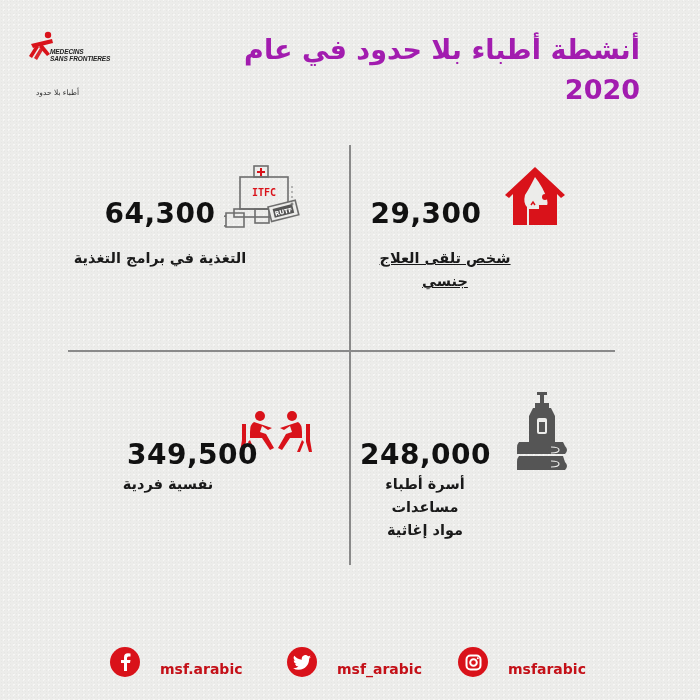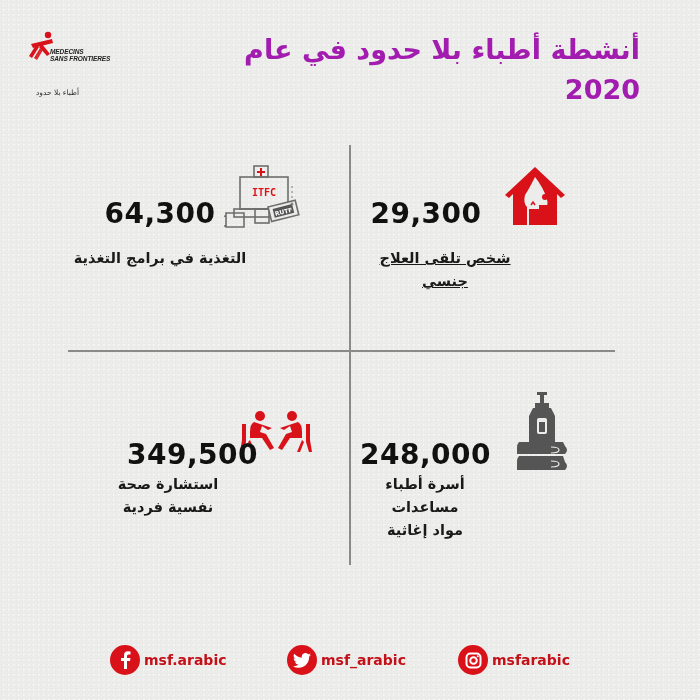--- a/index.html
+++ b/index.html
@@ -31,21 +31,21 @@
   .vline { left: 349px; top: 145px; width: 2px; height: 420px; background: #8a8a8a; }
   .hline { left: 68px; top: 350px; width: 547px; height: 2px; background: #8a8a8a; }
 
   
   .num { font-family: "DejaVu Sans", sans-serif; font-weight: bold; font-size: 28px;
     color: #111; letter-spacing: 0.5px; text-align: center; }
   .desc { font-family: "DejaVu Sans", sans-serif; font-weight: bold; font-size: 14.5px;
     color: #1a1a1a; line-height: 23px; direction: rtl; text-align: center; }
 
   
-  .social { top: 643px; height: 34px; display: flex; align-items: center; gap: 4px; }
+  .social { top: 643px; height: 34px; display: flex; align-items: flex-end; gap: 20px; }
   .social-circle { width: 30px; height: 30px; border-radius: 50%; background: #d9121a;
     display: flex; align-items: center; justify-content: center; }
   .social-handle { font-family: "DejaVu Sans", sans-serif; font-weight: bold; font-size: 14px; color: #c41018; }
 </style>
 </head>
 <body>
 
 <div class="abs logo">
   <svg width="30" height="32" viewBox="0 0 30 32" style="position:absolute;left:0;top:0;">
     <circle cx="20" cy="5" r="3.2" fill="#d9121a"></circle>
@@ -123,21 +123,20 @@
       <circle cx="52" cy="6" r="5"></circle>
       <path d="M58 12 Q62 14 62 22 L62 28 L50 28 L42 40 L38 38 L46 24 L52 22 L50 16 L44 20 L40 18 Z"></path>
       <rect x="66" y="14" width="4" height="18"></rect>
       <path d="M70 30 L72 42 L69 42 L66 32 Z"></path>
       <path d="M64 32 L60 42 L57 42 L62 30 Z"></path>
     </g>
   </svg>
 </div>
 <div class="abs num" style="left:101px;top:438px;width:120px;margin-left:26px;">349,500</div>
 <div class="abs desc" style="left:88px;top:473px;width:160px;">
-  <div>استشارة صحة</div>
   <div>نفسية فردية</div>
 </div>
 
 <div class="abs" style="left:515px;top:392px;width:56px;height:80px;">
   <svg width="56" height="80" viewBox="0 0 56 80">
     <g fill="#555">
       <rect x="22" y="0" width="10" height="3"></rect>
       <rect x="25" y="3" width="4" height="8"></rect>
       <rect x="20" y="11" width="14" height="5"></rect>
       <path d="M18 16 L36 16 L40 24 L40 50 L14 50 L14 24 Z"></path>

